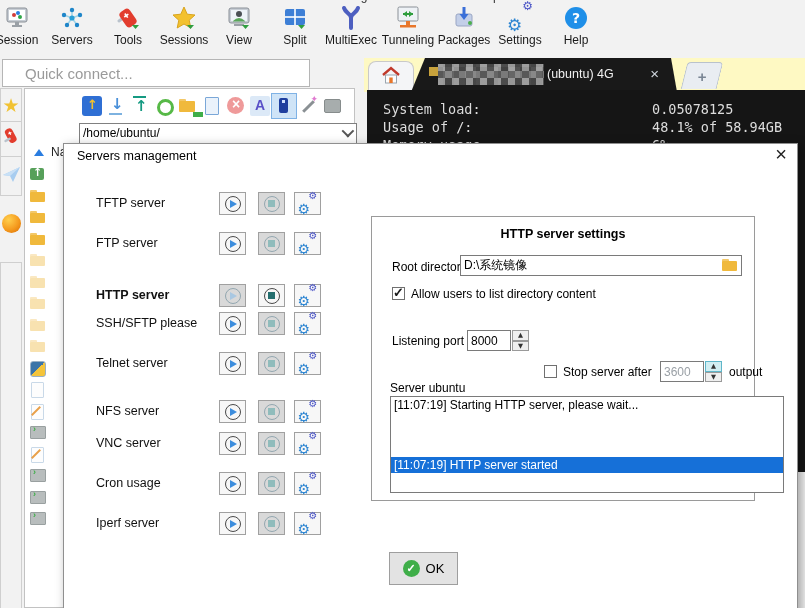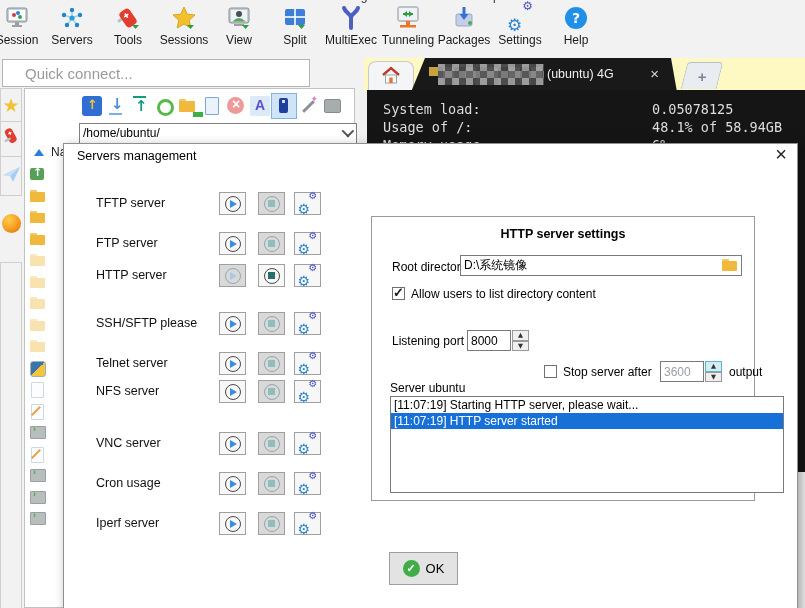--- a/index.html
+++ b/index.html
@@ -144,21 +144,21 @@
   .spinbox{position:absolute;display:flex;}
   .spin-input{width:44px;height:21px;border:1px solid #7a7a7a;font-size:12px;padding:0 3px;box-sizing:border-box;outline:none;
     font-family:"Liberation Sans",sans-serif;color:#000;background:#fff;}
   .spin-btns{display:flex;flex-direction:column;margin-left:1px;}
   .spin-b{width:17px;height:10.5px;border:1px solid #9a9a9a;background:#efefef;font-size:6.5px;line-height:8px;color:#333;
     text-align:center;box-sizing:border-box;font-family:"DejaVu Sans",sans-serif;}
   .spin-b.hl{background:#d2eef2;border-color:#5fb6c9;}
   .disabled-spin .spin-input{color:#9aa0a6;}
   .outbox{position:absolute;left:18px;top:179px;width:392px;height:95px;border:1px solid #7a7a7a;background:#fff;overflow:hidden;}
   .out-row{height:16px;line-height:16px;font-size:12px;color:#000;padding-left:3px;white-space:nowrap;}
-  .out-row.sel{background:#1670d8;color:#fff;}
+  .out-row.sel{background:#1670d8;color:#fff;margin-top:44px;}
   .ok-btn{position:absolute;left:325px;top:408px;width:69px;height:33px;background:#e3e3e3;border:1px solid #9e9e9e;
     display:flex;align-items:center;justify-content:center;gap:6px;box-sizing:border-box;cursor:default;}
   .ok-check{width:17px;height:17px;border-radius:50%;background:#3fae49;color:#fff;font-size:11px;font-weight:bold;
     display:flex;align-items:center;justify-content:center;}
   .ok-label{font-size:13px;color:#000;}
 </style>
 </head>
 <body>
 
 <div class="screen">
@@ -490,21 +490,21 @@
               <span class="stop-sq"></span>
             </span>
           </div>
           <div class="btn-srv btn-gear" style="left: 230px;">
             <div class="gear-wrap">
               <span class="gear-big">⚙</span>
               <span class="gear-small">⚙</span>
             </div>
           </div>
         </div>
-        <div class="srv-row" style="top: 120px;">
+        <div class="srv-row" style="top: 140px; font-weight: bold;">
           <span class="srv-label">HTTP server</span>
           <div class="btn-srv disabled" style="left: 155px;">
             <span class="icon-circle">
               <span class="play-tri"></span>
             </span>
           </div>
           <div class="btn-srv" style="left: 194px;">
             <span class="icon-circle">
               <span class="stop-sq"></span>
             </span>
@@ -547,21 +547,21 @@
               <span class="stop-sq"></span>
             </span>
           </div>
           <div class="btn-srv btn-gear" style="left: 230px;">
             <div class="gear-wrap">
               <span class="gear-big">⚙</span>
               <span class="gear-small">⚙</span>
             </div>
           </div>
         </div>
-        <div class="srv-row" style="top: 236px; text-align: center;">
+        <div class="srv-row" style="top: 256px; text-align: center;">
           <span class="srv-label">NFS server</span>
           <div class="btn-srv" style="left: 155px;">
             <span class="icon-circle">
               <span class="play-tri"></span>
             </span>
           </div>
           <div class="btn-srv disabled" style="left: 194px;">
             <span class="icon-circle">
               <span class="stop-sq"></span>
             </span>

